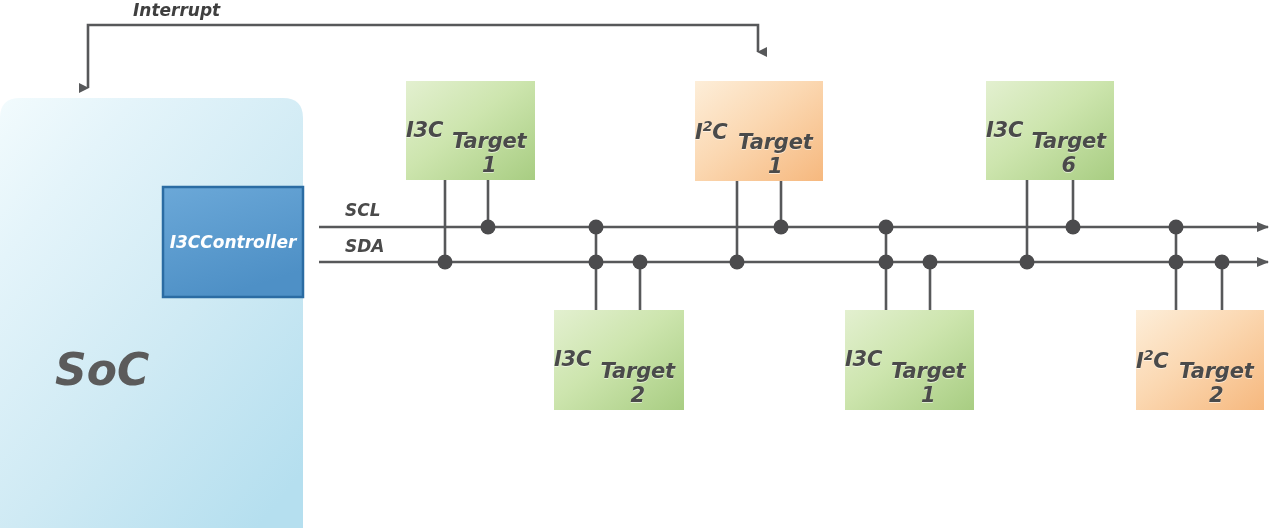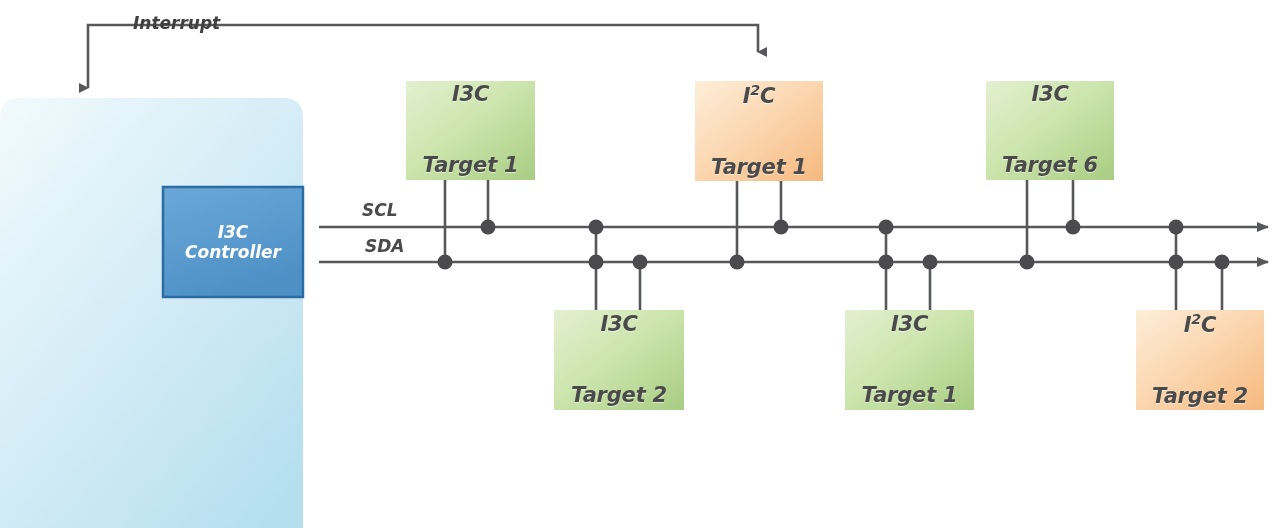--- a/index.html
+++ b/index.html
@@ -21,21 +21,21 @@
   svg.layer {
     position: absolute;
     left: 0;
     top: 0;
     width: 1280px;
     height: 528px;
   }
   .node-label {
     position: absolute;
     display: flex;
-    flex-direction: column;
+    flex-direction: row;
     align-items: center;
     justify-content: center;
     text-align: center;
     pointer-events: none;
     font-family: "DejaVu Sans", sans-serif;
     font-style: italic;
     font-weight: bold;
     line-height: 1.12;
   }
   .target-label {
@@ -172,30 +172,31 @@
         </g>
       </g>
   <rect x="406" y="81" width="129" height="99" fill="url(#gradI3C)"></rect>
       <rect x="695" y="81" width="128" height="100" fill="url(#gradI2C)"></rect>
       <rect x="986" y="81" width="128" height="99" fill="url(#gradI3C)"></rect>
       <rect x="554" y="310" width="130" height="100" fill="url(#gradI3C)"></rect>
       <rect x="845" y="310" width="129" height="100" fill="url(#gradI3C)"></rect>
       <rect x="1136" y="310" width="128" height="100" fill="url(#gradI2C)"></rect>
     </svg>
 
+  <div class="soc-label" style="left:55px; top:344px;">SoC</div>
 
   <div class="node-label ctrl-label" style="left:163px; top:187px; width:140px; height:110px;">
     <span>I3C</span>
     <span>Controller</span>
   </div>
 
-  <div class="irq-name" style="left:133px; top:13px;">Interrupt</div>
-
-  <div class="bus-name" style="left:362px; top:200px;">SCL</div>
-  <div class="bus-name" style="left:365px; top:236px;">SDA</div>
+  <div class="irq-name" style="left:133px; top:0px;">Interrupt</div>
+
+  <div class="bus-name" style="left:345px; top:200px;">SCL</div>
+  <div class="bus-name" style="left:345px; top:236px;">SDA</div>
 
   <div id="target-label-layer">
       <div class="node-label target-label" style="left: 406px; top: 81px; width: 129px; height: 99px;">
         <span class="line1">I3C</span>
         <span class="line2">Target 1</span>
       </div>
       <div class="node-label target-label" style="left: 695px; top: 81px; width: 128px; height: 100px;">
         <span class="line1">I<span class="sup">2</span>C</span>
         <span class="line2">Target 1</span>
       </div>

